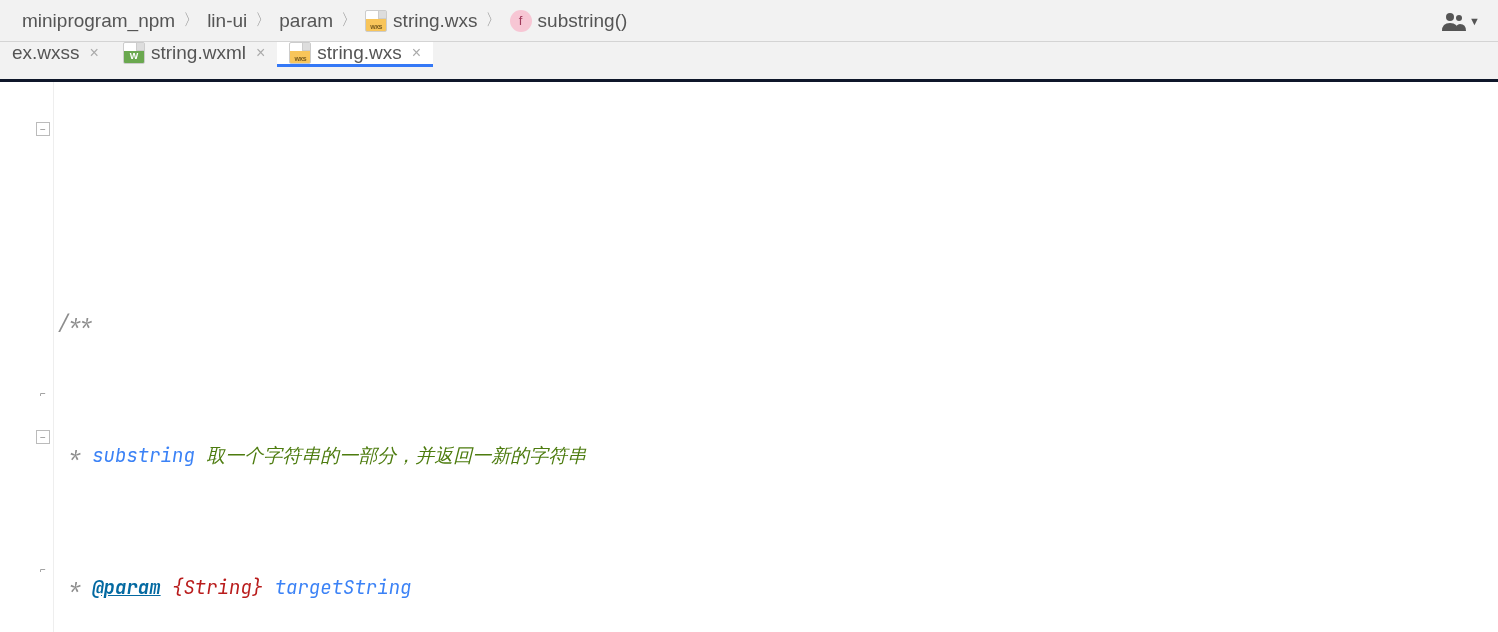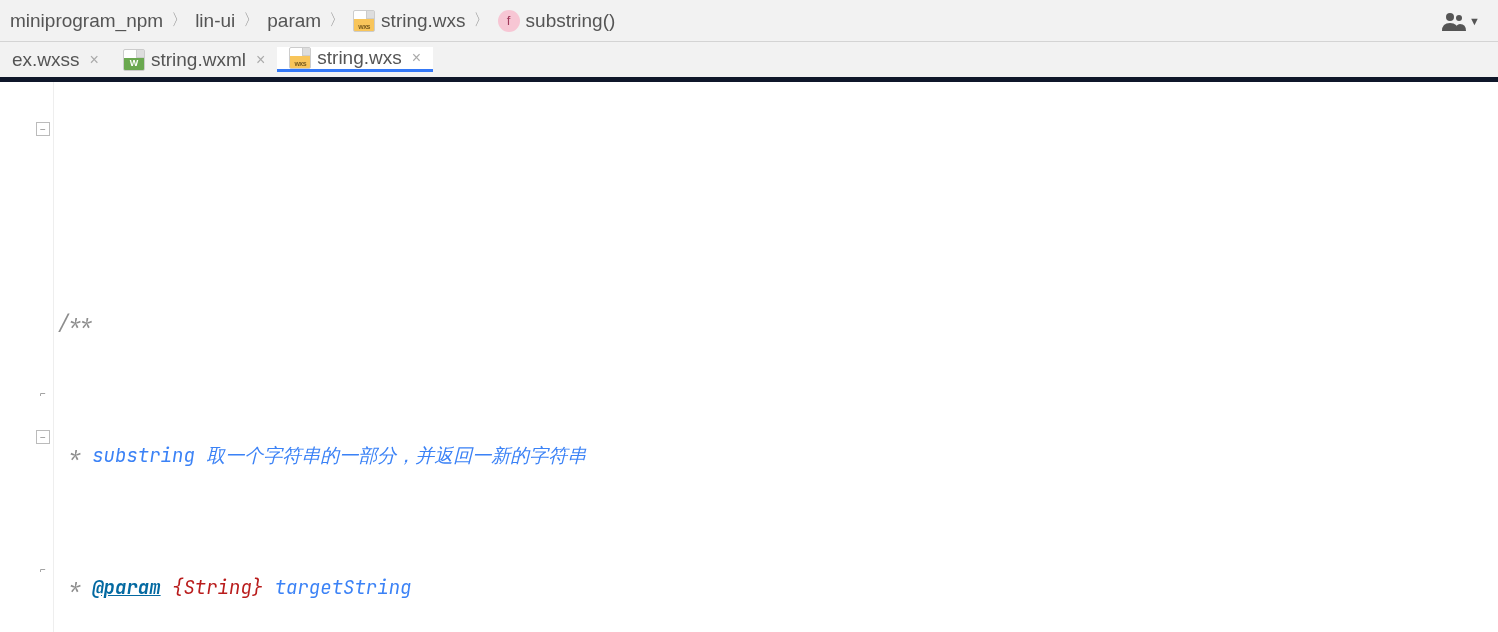--- a/index.html
+++ b/index.html
@@ -9,21 +9,21 @@
       width: 1498px;
       height: 632px;
       overflow: hidden;
     }
     .breadcrumb-bar {
       display: flex;
       align-items: center;
       height: 42px;
       background: #f2f2f2;
       border-bottom: 1px solid #d4d4d4;
-      padding-left: 8px;
+      padding-left: 20px;
       font-size: 19px;
       color: #555;
     }
     .breadcrumb-item {
       display: flex;
       align-items: center;
       padding: 0 2px;
     }
     .chevron {
       color: #999;
@@ -120,24 +120,24 @@
       cursor: pointer;
     }
     .user-badge svg { fill: #555; }
     .dropdown-arrow {
       font-size: 11px;
       color: #555;
       margin-left: 3px;
     }
     .tab-bar {
       display: flex;
-      align-items: center;
+      align-items: flex-start;
       height: 40px;
       background: #f2f2f2;
-      border-bottom: 5px solid #0f172a;
+      border-bottom: 3px solid #0f172a;
     }
     .tab {
       display: flex;
       align-items: center;
       padding: 0 12px;
       font-size: 19px;
       color: #555;
       cursor: pointer;
       position: relative;
     }
@@ -188,21 +188,21 @@
     .code-line {
       padding-left: 4px;
       height: 44px;
       display: flex;
       align-items: center;
     }
     .comment { color: #8c8c8c; font-style: italic; }
     .doc-tag { color: #0369a1; font-style: italic; text-decoration: underline; font-weight: bold; }
     .doc-type { color: #b91c1c; font-style: italic; }
     .doc-name { color: #3b82f6; font-style: italic; }
-    .doc-desc { color: #3b82f6; font-style: italic; }
+    .doc-desc { color: #4d7c0f; font-style: italic; }
   </style>
 </head>
 <body>
 
 <div class="breadcrumb-bar">
   <div class="breadcrumb-item">
     <span>miniprogram_npm</span>
   </div>
   <span class="chevron">〉</span>
   <div class="breadcrumb-item">

